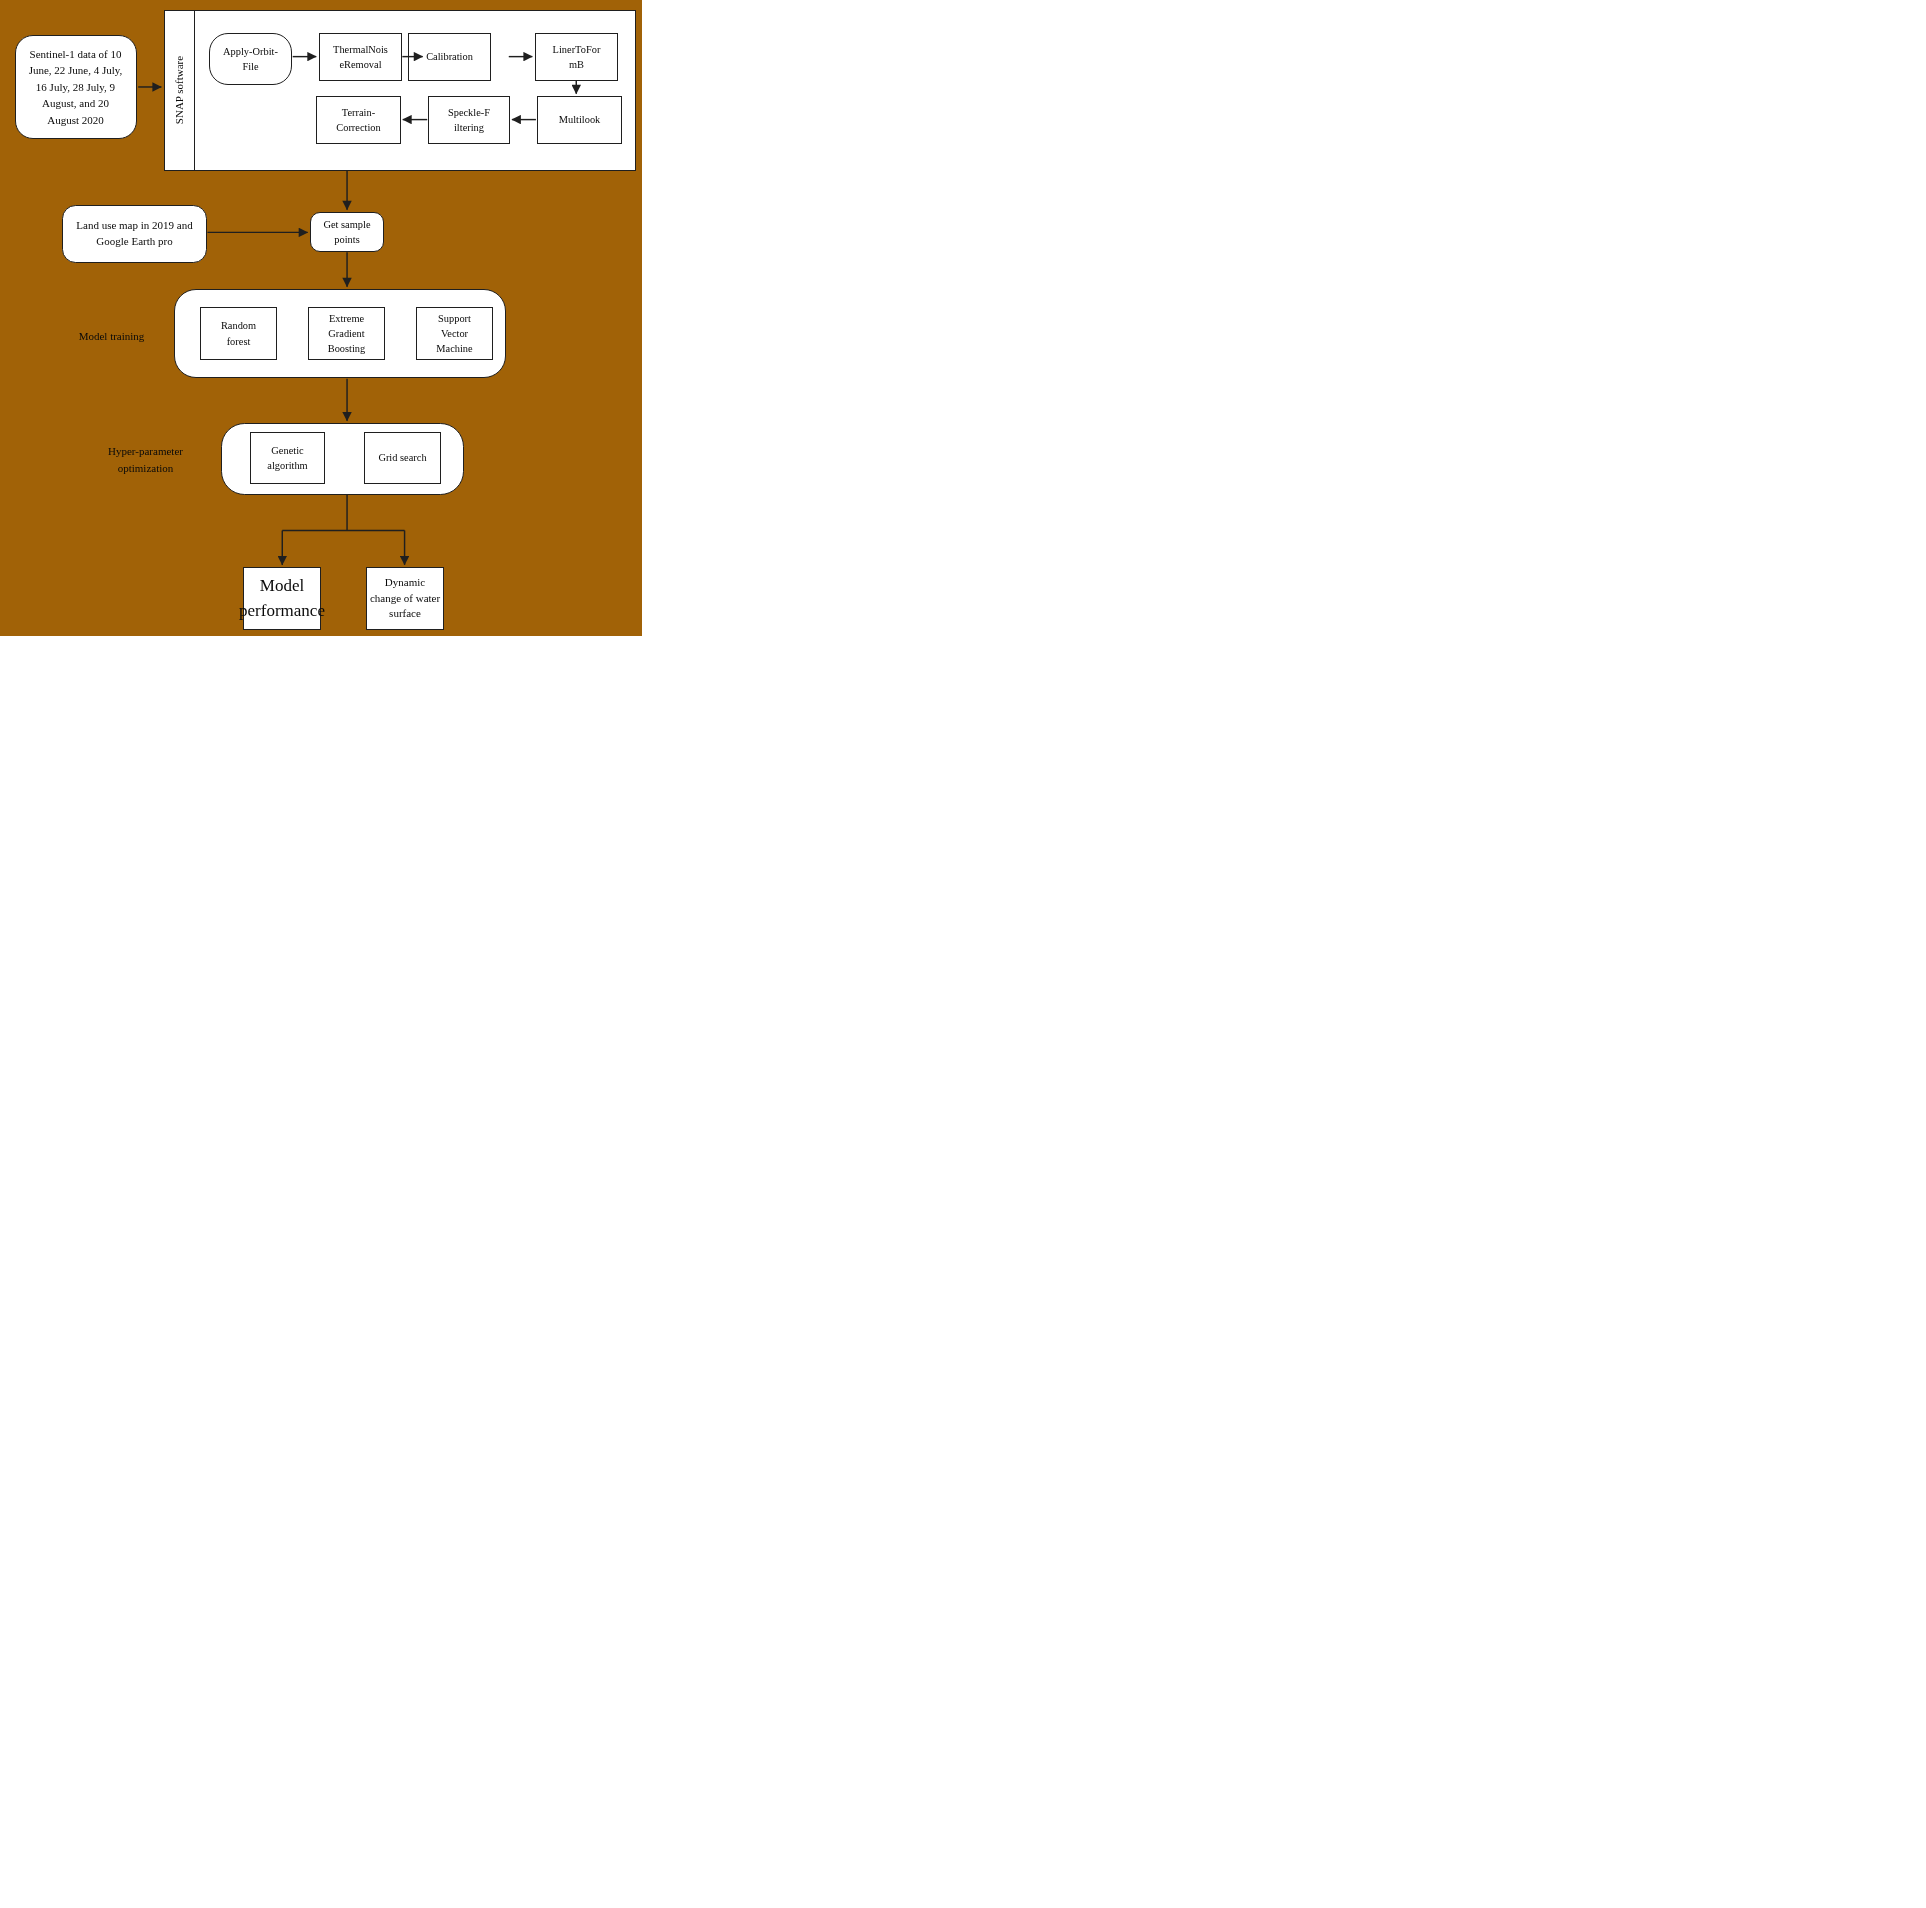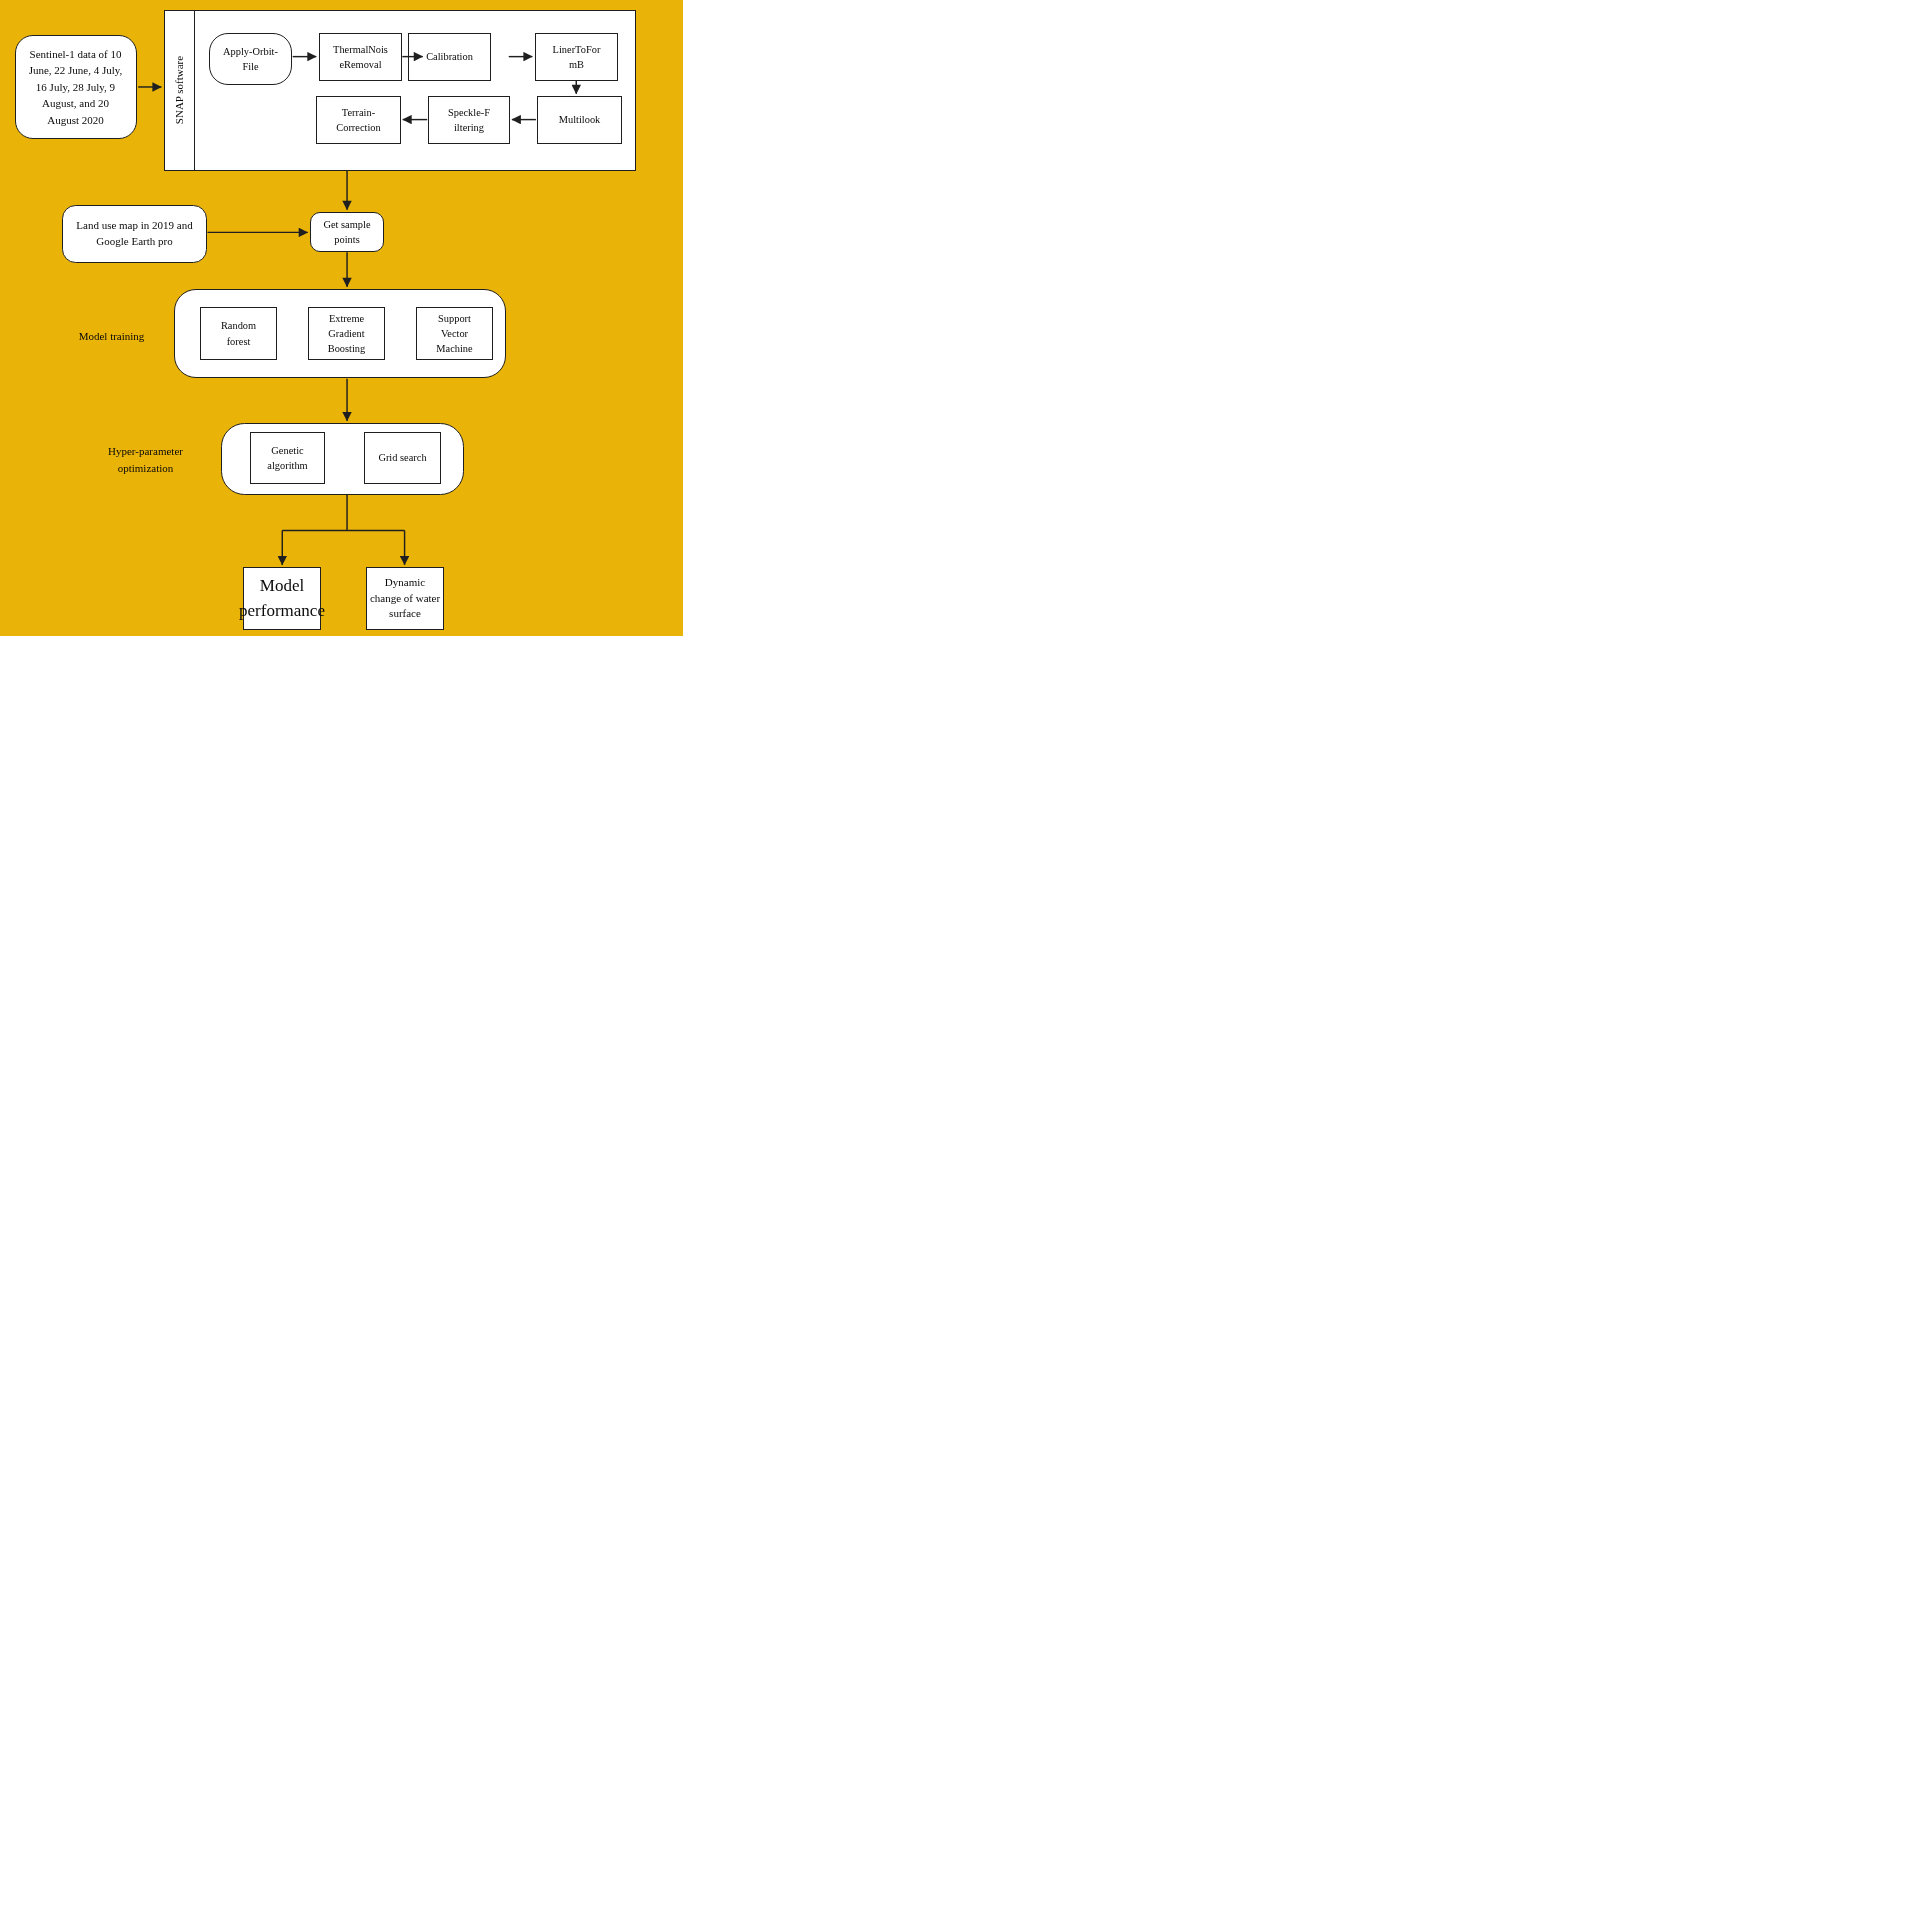--- a/index.html
+++ b/index.html
@@ -1,22 +1,21 @@
 <!DOCTYPE html>
 <html style="font-size:7.3px"><head>
 <meta charset="utf-8">
 <style>
   html,body{margin:0;padding:0;background:#ffffff;}
   .canvas{
     position:relative;
     width:642px;height:636px;
-    background:#eab308;
+    background:#a16207;
     font-family:"Liberation Serif","DejaVu Serif",serif;
     color:#0a0a0a;
-    padding-left:41px;
   }
   .node{
     position:absolute;
     border:1.4px solid #1f1f1f;
     background:#ffffff;
     display:flex;align-items:center;justify-content:center;
     text-align:center;
     box-sizing:border-box;
   }
   .lbl{

